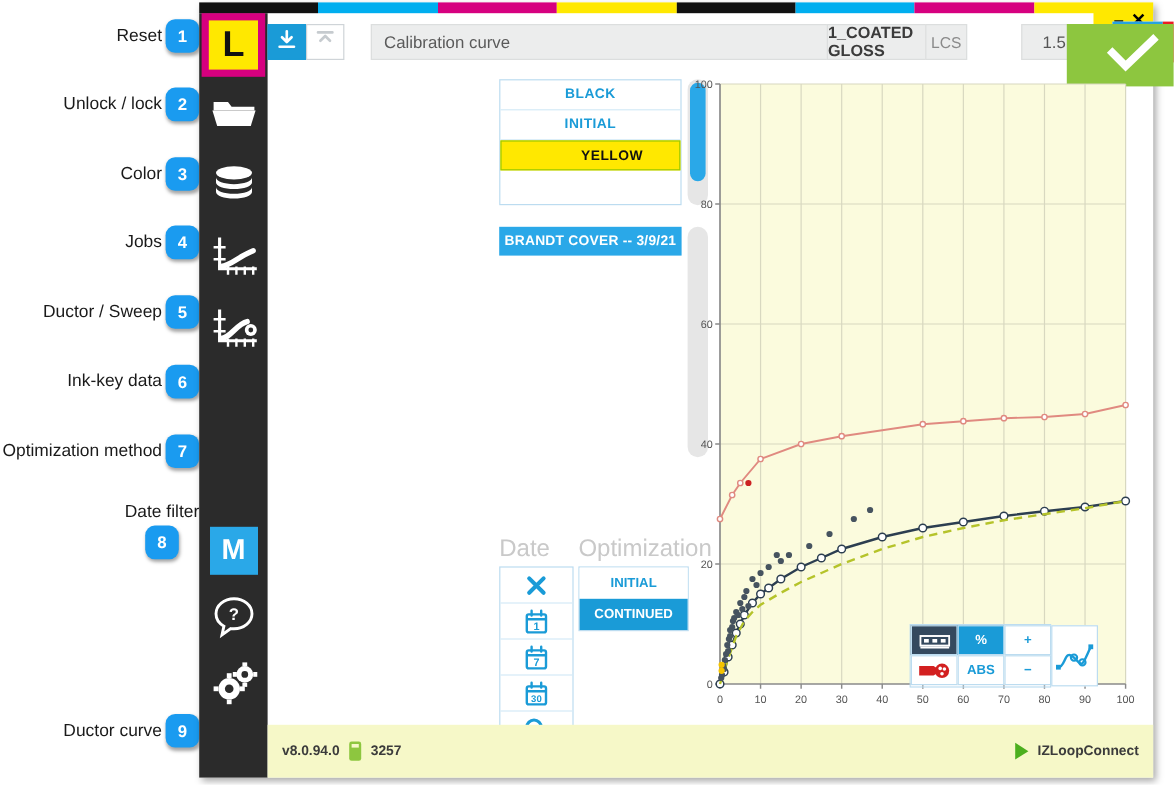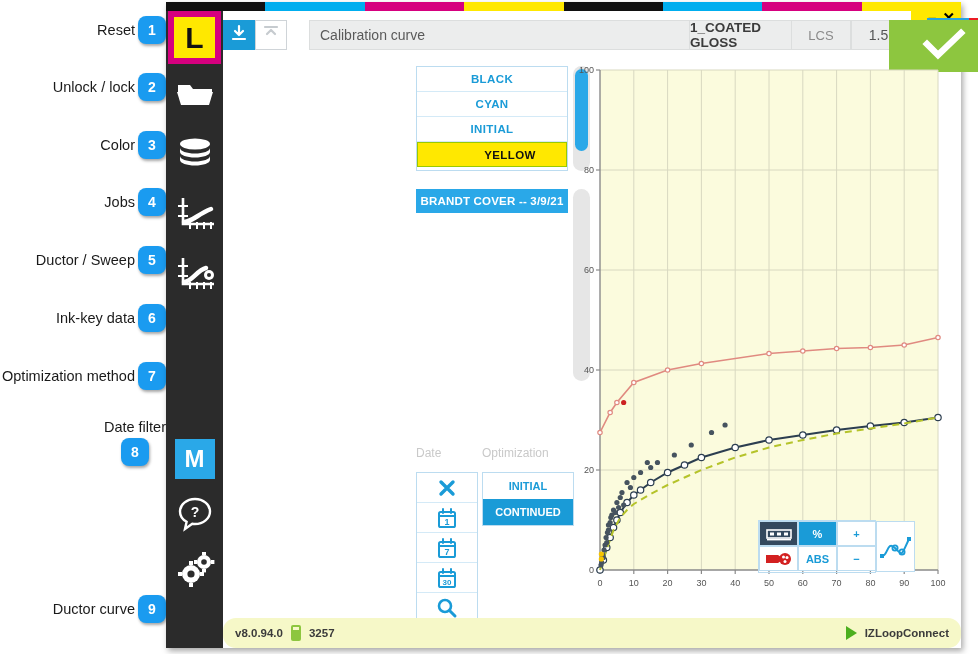--- a/index.html
+++ b/index.html
@@ -37,21 +37,21 @@
 
   
   .tbar{position:absolute;left:57px;top:14px;width:738px;height:44px;}
   .arrowbtn{position:absolute;top:4px;width:32px;height:30px;border:1px solid #cfd4d8;box-sizing:border-box;
             display:flex;align-items:center;justify-content:center;background:#fff;}
   .arrowbtn.on{background:#1a9bd7;border-color:#1a9bd7;}
   .fieldstrip{position:absolute;left:86px;top:4px;width:452px;height:30px;background:#eceded;border:1px solid #dcdede;
               box-sizing:border-box;display:flex;align-items:center;padding-left:10px;color:#5a5a5a;font-size:14px;}
   .prof{position:absolute;left:466px;top:4px;width:110px;height:30px;background:#eceded;border:1px solid #dcdede;
         box-sizing:border-box;display:flex;align-items:center;justify-content:center;color:#3b3b3b;font-size:13.5px;font-weight:bold;}
-  .lcs{position:absolute;left:568px;top:4px;width:60px;height:30px;background:#eceded;border:1px solid #dcdede;
+  .lcs{position:absolute;left:548px;top:4px;width:35px;height:30px;background:#eceded;border:1px solid #dcdede;
         box-sizing:border-box;display:flex;align-items:center;justify-content:center;color:#8a8a8a;font-size:13px;}
   .dd{position:absolute;left:628px;top:4px;width:76px;height:30px;background:#eceded;border:1px solid #dcdede;
       box-sizing:border-box;display:flex;align-items:center;justify-content:center;gap:7px;color:#555;font-size:14px;}
   .caret{width:0;height:0;border-left:7px solid transparent;border-right:7px solid transparent;border-top:8px solid #9a9a9a;}
   .ibtn{position:absolute;top:2px;width:42px;height:34px;display:flex;align-items:center;justify-content:center;box-sizing:border-box;}
   .ibtn.copy{left:704px;background:#fff;border:2px solid #27a3e0;}
   .ibtn.undo{left:746px;background:#ec1c24;}
   .okbtn{position:absolute;left:666px;top:4px;width:110px;height:52px;background:#8dc63f;
          display:flex;align-items:center;justify-content:center;}
 
@@ -61,40 +61,40 @@
         font-size:11.5px;font-weight:bold;color:#1a9bd7;letter-spacing:.4px;box-sizing:border-box;}
   .crow.sel{background:#ffe800;color:#111;border:1px solid #9bc900;padding-left:36px;}
   .sb{position:absolute;border-radius:9px;background:#e6e6e6;}
   .sb i{position:absolute;left:2px;right:2px;border-radius:8px;background:#2aa8e8;display:block;}
 
   .joblist{position:absolute;left:250px;top:187px;width:152px;height:24px;}
   .jobrow{height:24px;background:#2aa8e8;color:#fff;font-size:11.5px;font-weight:bold;
           display:flex;align-items:center;justify-content:center;letter-spacing:.2px;}
 
   
-  .secttl{position:absolute;font-size:12px;color:#c9c9c9;font-family:"Liberation Sans",sans-serif;}
+  .secttl{position:absolute;font-size:20px;color:#c9c9c9;font-family:"Liberation Sans",sans-serif;}
   .datecol{position:absolute;left:250px;top:470px;width:62px;border:1px solid #bcdcf0;box-sizing:border-box;background:#fff;}
   .dcell{height:30px;border-bottom:1px solid #d4eaf7;display:flex;align-items:center;justify-content:center;box-sizing:border-box;}
   .dcell:last-child{border-bottom:none;}
   .optcol{position:absolute;left:316px;top:470px;width:92px;border:1px solid #bcdcf0;box-sizing:border-box;}
   .ocell{height:26px;display:flex;align-items:center;justify-content:center;font-size:11px;font-weight:bold;
          color:#1a9bd7;background:#fff;box-sizing:border-box;}
   .ocell.sel{background:#1a9bd7;color:#fff;}
 
   
   .chart{position:absolute;left:412px;top:60px;width:372px;height:532px;}
   .ctrls{position:absolute;left:592px;top:518px;width:118px;height:53px;border:1px solid #bcdcf0;box-sizing:border-box;display:flex;}
   .cbtn{width:39px;height:25px;display:flex;align-items:center;justify-content:center;box-sizing:border-box;
         border:1px solid #bcdcf0;font-size:11px;font-weight:bold;color:#1a9bd7;background:#fff;}
   .cbtn.dark{background:#34495e;}
   .cbtn.blue{background:#1a9bd7;color:#fff;}
 
   
-  .status{position:absolute;left:57px;bottom:0;width:738px;height:30px;background:#f6f8c8;
-          display:flex;align-items:center;padding:0 12px;box-sizing:border-box;gap:8px;border-radius:13px;}
+  .status{position:absolute;left:57px;bottom:0;width:738px;height:44px;background:#f6f8c8;
+          display:flex;align-items:center;padding:0 12px;box-sizing:border-box;gap:8px;}
   .status .v{font-size:11.5px;font-weight:bold;color:#3b3b3b;}
   .usb{width:10px;height:16px;background:#8dc63f;border-radius:2px;position:relative;}
   .usb:after{content:"";position:absolute;left:2px;top:2px;width:6px;height:3px;background:#f6f8c8;}
   .status .sp{flex:1;}
   .play{width:0;height:0;border-top:7px solid transparent;border-bottom:7px solid transparent;border-left:11px solid #4caf1e;}
 </style>
 </head>
 <body>
 
 <div id="callouts">
@@ -305,21 +305,20 @@
       <span>
         <svg width="46" height="34" viewBox="0 0 46 34">
             <path d="M6 17l11 11L40 6" stroke="#fff" stroke-width="6.5" fill="none" stroke-linecap="square"></path>
           </svg>
       </span>
     </div>
   </div>
 
   <div class="colorlist" id="colorlist">
       <div class="crow">BLACK</div>
-      <div class="crow">CYAN</div>
       <div class="crow">INITIAL</div>
       <div class="crow sel">YELLOW</div>
     </div>
   <div class="sb" style="left:407px;top:64px;width:17px;height:105px;">
     <i style="top:3px;height:82px;"></i>
   </div>
 
   <div class="joblist" id="joblist">
       <div class="jobrow">BRANDT COVER -- 3/9/21</div>
     </div>

